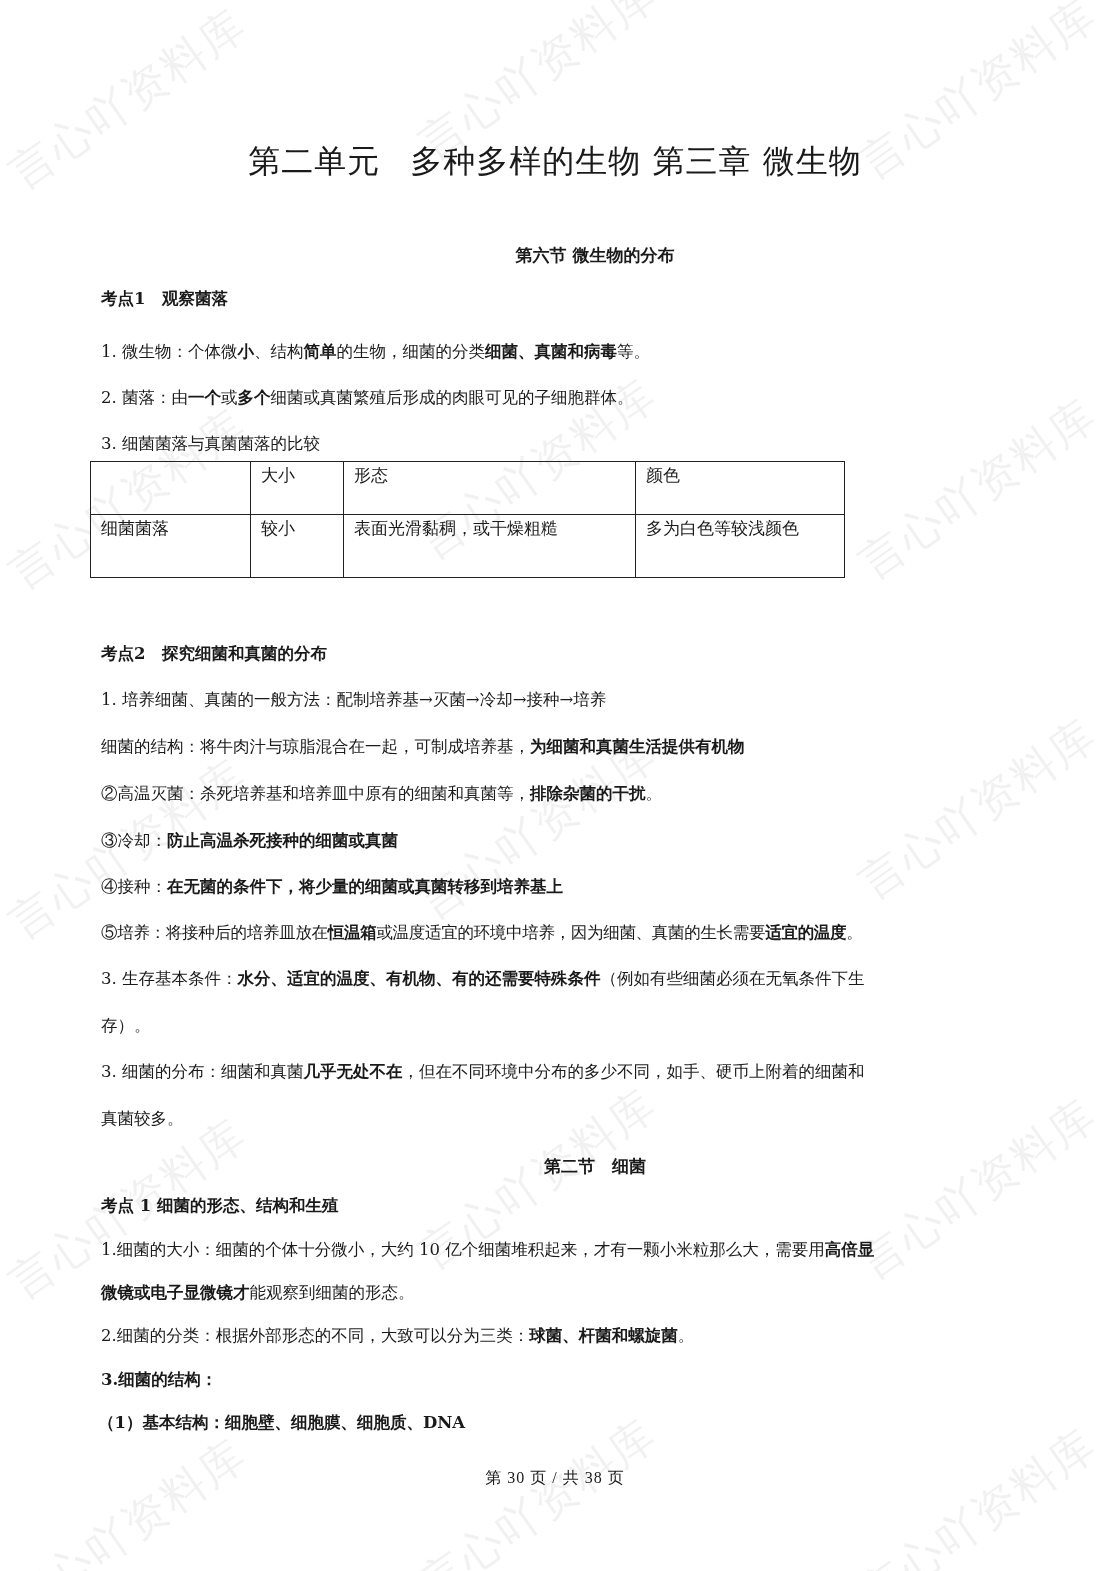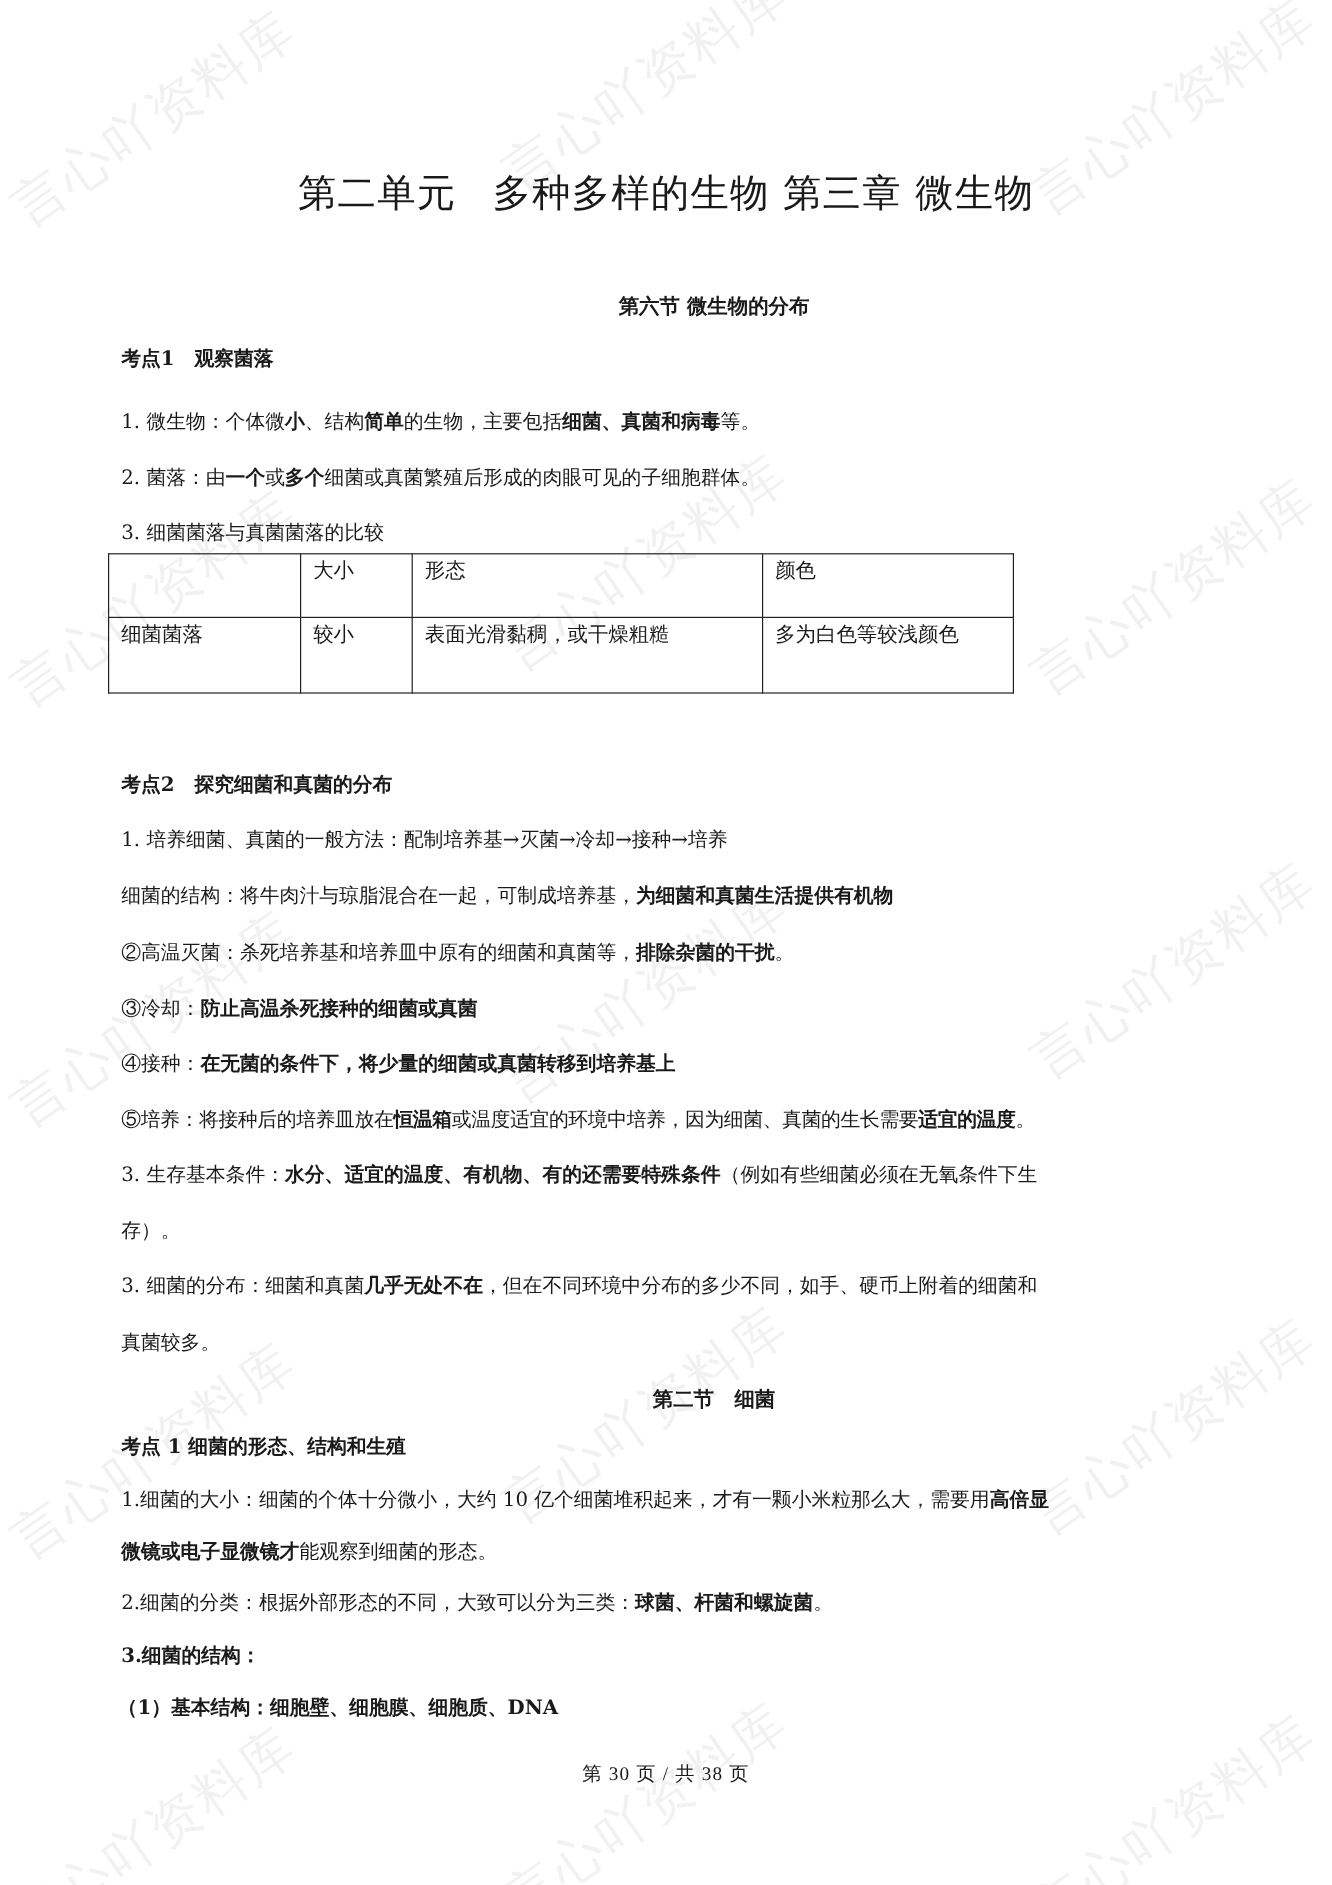--- a/index.html
+++ b/index.html
@@ -47,21 +47,21 @@
 
   <div class="title">
     <span>第二单元</span><span class="gap"></span><span>多种多样的生物 第三章 微生物</span>
   </div>
 
   <div class="section-title" style="top:244px;">第六节 微生物的分布</div>
 
   <div class="line bold" style="top:288px;">考点1　观察菌落</div>
 
   <div class="line" style="top:341px;">
-    <span>1.  微生物：个体微</span><b>小</b><span>、结构</span><b>简单</b><span>的生物，主要包括</span><b>细菌、真菌和病毒</b><span>等。</span>
+    <span>1.  微生物：个体微</span><b>小</b><span>、结构</span><b>简单</b><span>的生物，细菌的分类</span><b>细菌、真菌和病毒</b><span>等。</span>
   </div>
 
   <div class="line" style="top:387px;">
     <span>2.  菌落：由</span><b>一个</b><span>或</span><b>多个</b><span>细菌或真菌繁殖后形成的肉眼可见的子细胞群体。</span>
   </div>
 
   <div class="line" style="top:433px;">3.  细菌菌落与真菌菌落的比较</div>
 
   <table class="cmp">
     <tbody>

